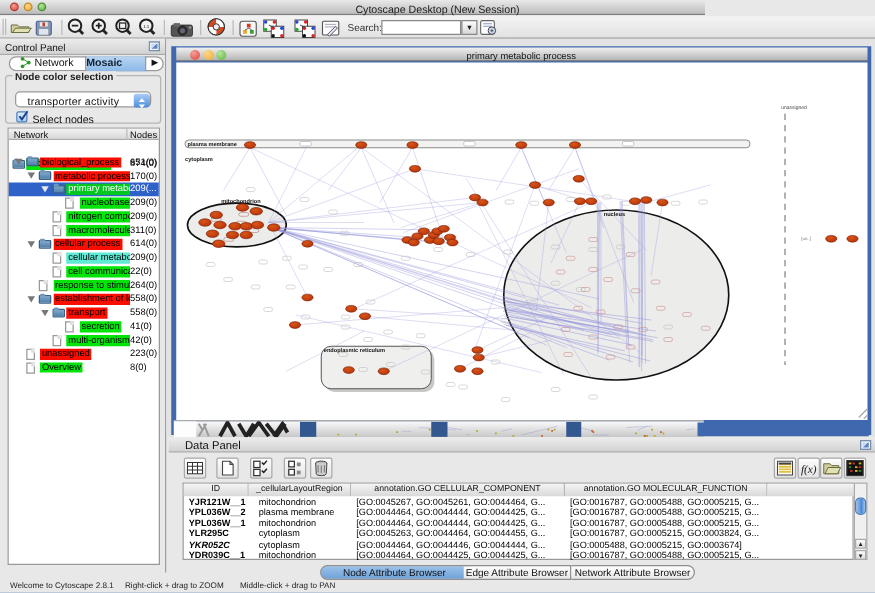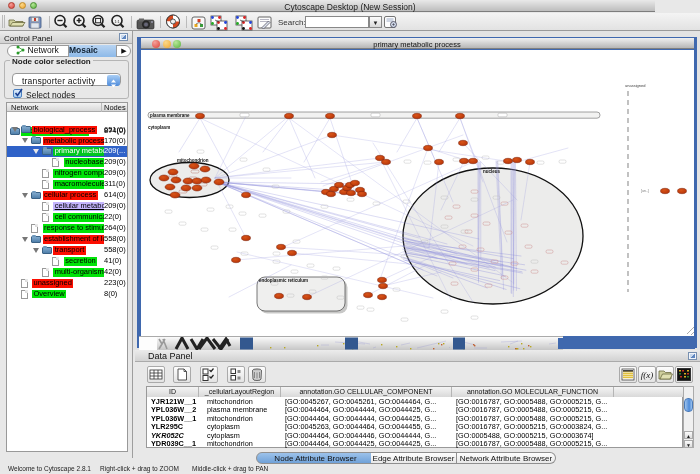--- a/index.html
+++ b/index.html
@@ -1,18 +1,18 @@
 <!DOCTYPE html>
 <html><head><meta charset="utf-8"><style>
 *{margin:0;padding:0;box-sizing:border-box;}
 html,body{width:700px;height:474px;overflow:hidden;font-family:"Liberation Sans",sans-serif;background:#e8e8e8;}
 .abs{position:absolute;}
 #page{position:relative;width:700px;height:474px;}
 
-#titlebar{left:0;top:0;width:655px;height:12px;background:linear-gradient(#e9e9e9,#bdbdbd);border-bottom:1px solid #7d7d7d;padding-left:28px;}
+#titlebar{left:0;top:0;width:564px;height:12px;background:linear-gradient(#e9e9e9,#bdbdbd);border-bottom:1px solid #7d7d7d;padding-left:28px;}
 .tl{position:absolute;top:2px;width:7px;height:7px;border-radius:50%;}
 #title-text{position:absolute;top:1.5px;left:0;width:700px;text-align:center;font-size:8.5px;color:#1a1a1a;}
 
 #toolbar{left:0;top:13px;width:700px;height:18px;background:linear-gradient(#f4f4f4,#e2e2e2);border-bottom:1px solid #9a9a9a;}
 .tsep{position:absolute;top:3px;width:1px;height:12px;background:#bbb;}
 #searchlbl{position:absolute;left:278px;top:5px;font-size:8px;color:#333;}
 #searchbox{position:absolute;left:305px;top:3px;width:64px;height:12px;background:#fff;border:1px solid #888;}
 #searchdrop{position:absolute;left:369px;top:3px;width:13px;height:12px;background:linear-gradient(#fdfdfd,#d8d8d8);border:1px solid #888;font-size:6px;text-align:center;line-height:12px;color:#222;}
 
 #cpanel{left:0;top:31px;width:133px;height:427px;background:#e8e8e8;border-right:1px solid #9e9e9e;}
@@ -255,21 +255,21 @@
           <div class="cnt" style="color:#000;">311(0)</div>
         </div>
 <div class="trow" style="top:87.1px;">
           <div class="tri" style="left:15.1px;border-top-color:#777;"></div>
           <div class="fold" style="left:24.1px;"></div>
           <div class="lbl" style="left:35.6px;max-width:61px;background:#fc0d00;color:#000;">cellular process</div>
           <div class="cnt" style="color:#000;">614(0)</div>
         </div>
 <div class="trow" style="top:98.1px;">
           <div class="file" style="left:34.7px;"></div>
-          <div class="lbl" style="left:46.2px;max-width:51px;background:#c4b5fd;color:#000;text-decoration:underline;">cellular metabo</div>
+          <div class="lbl" style="left:46.2px;max-width:51px;background:#5eead4;color:#000;">cellular metabo</div>
           <div class="cnt" style="color:#000;">209(0)</div>
         </div>
 <div class="trow" style="top:109.1px;">
           <div class="file" style="left:34.7px;"></div>
           <div class="lbl" style="left:46.2px;max-width:51px;background:#00e407;color:#000;">cell communicati</div>
           <div class="cnt" style="color:#000;">22(0)</div>
         </div>
 <div class="trow" style="top:120.0px;">
           <div class="file" style="left:24.1px;"></div>
           <div class="lbl" style="left:35.6px;max-width:61px;background:#00e407;color:#000;">response to stimulu</div>

